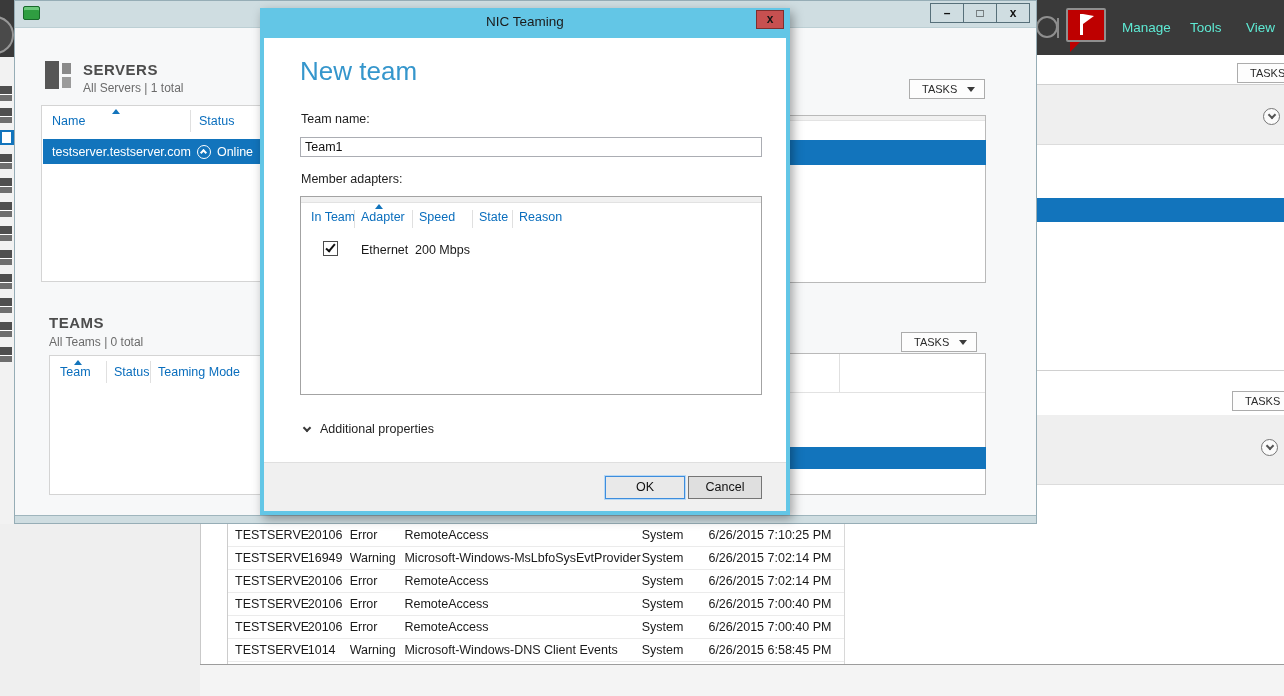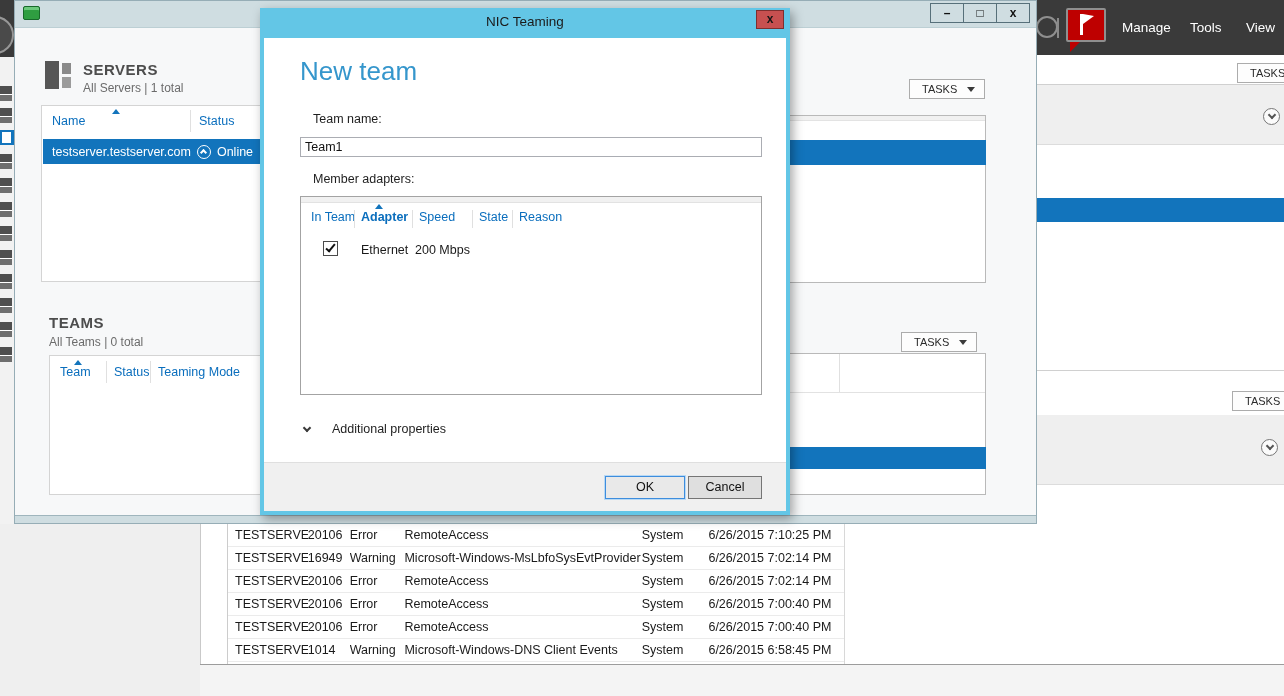--- a/index.html
+++ b/index.html
@@ -10,21 +10,21 @@
 
   
   .sm-topbar { left:0; top:0; width:1284px; height:55px; background:#3A3A3A; }
   .sm-refresh { left:1036px; top:16px; width:22px; height:22px; border:2px solid #8f8f8f; border-radius:50%; }
   .sm-sep { left:1057px; top:18px; width:2px; height:20px; background:#8a8a8a; }
   .flag-wrap { left:1066px; top:6px; width:44px; height:44px; }
   .flag-body { position:absolute; left:0; top:2px; width:40px; height:34px; background:#BE0000; border:2px solid #8f8f8f; border-radius:2px; }
   .flag-tail { position:absolute; left:4px; top:36px; width:0; height:0; border-left:10px solid #BE0000; border-bottom:10px solid transparent; }
   .flag-pole { position:absolute; left:14px; top:8px; width:3px; height:21px; background:#fff; }
   .flag-pennant { position:absolute; left:17px; top:8px; width:11px; height:10px; background:#fff; clip-path:polygon(0 0,100% 20%,0 100%); }
-  .sm-menu-item { top:0; height:37px; line-height:55px; color:#ffffff; font-size:13.5px; cursor:default; }
+  .sm-menu-item { top:0; height:37px; line-height:55px; color:#5eead4; font-size:13.5px; cursor:default; }
   .m-manage { left:1122px; } .m-tools { left:1190px; } .m-view { left:1246px; }
 
   .tasks-btn { height:20px; background:#fdfdfd; border:1px solid #ACACAC; font-size:11px; color:#2b2b2b;
                display:flex; align-items:center; padding:0 8px 0 12px; gap:10px; }
   .tri-down { width:0; height:0; border-left:4px solid transparent; border-right:4px solid transparent; border-top:5px solid #3a3a3a; }
   .sm-tasks1 { left:1237px; top:63px; width:70px; }
   .sm-tasks2 { left:1232px; top:391px; width:70px; }
   .sm-hline { height:1px; background:#d0d0d0; }
   .sm-band { background:#EFEFEF; border-bottom:1px solid #dcdcdc; }
   .chev-circle { width:17px; height:17px; border:1px solid #767676; border-radius:50%; background:#fbfbfb; display:flex; align-items:center; justify-content:center; }
@@ -68,21 +68,21 @@
   .sel-row { background:#1274BC; color:#fff; font-size:12.5px; display:flex; align-items:center; }
   .online-circ { width:14px; height:14px; border:1.5px solid #fff; border-radius:50%; display:inline-flex; align-items:center; justify-content:center; }
   .up-arrow { width:5px; height:5px; border-left:2px solid #fff; border-top:2px solid #fff; transform:rotate(45deg); margin-top:2px; }
 
   
   .dlg { left:260px; top:8px; width:530px; height:507px; background:#63C6E6; box-shadow:3px 4px 10px rgba(0,0,0,0.35); }
   .dlg-title { left:0; top:0; width:100%; height:30px; text-align:center; line-height:28px; font-size:13.5px; color:#1b1b1b; }
   .dlg-close { right:6px; top:2px; width:28px; height:19px; background:#C75050; border:1px solid #7d2f2f; color:#161616; font-weight:bold; font-size:12px; text-align:center; line-height:17px; }
   .dlg-body { left:4px; top:30px; width:522px; height:473px; background:#fff; overflow:hidden; }
   .dlg-heading { left:36px; top:18px; font-size:26px; font-weight:300; color:#3596CC; }
-  .dlg-label { font-size:12.5px; color:#1e1e1e;margin-left:12px; }
+  .dlg-label { font-size:12.5px; color:#1e1e1e; }
   .dlg-input { left:36px; top:99px; width:462px; height:20px; border:1px solid #ABADB3; font-size:12.5px; color:#111; padding:0 4px; font-family:inherit; background:#fff; }
   .ad-box { left:36px; top:158px; width:462px; height:199px; border:1px solid #A3A3A3; background:#fff; }
   .ad-topstrip { left:0; top:0; width:100%; height:6px; background:#F1F1F1; border-bottom:1px solid #e2e2e2; }
   .ad-head { top:13px; height:20px; }
   .ad-vsep { top:13px; height:18px; }
   .checkbox { left:22px; top:44px; width:15px; height:15px; border:1px solid #4a4a4a; background:#fff; display:flex; align-items:center; justify-content:center; }
   .checkmark { width:5px; height:10px; border-right:2px solid #111; border-bottom:2px solid #111; transform:rotate(40deg); margin-top:-3px; }
   .ad-cell { top:46px; font-size:12.5px; color:#1a1a1a; }
   .addprops { left:40px; top:384px; display:flex; align-items:center; gap:10px; }
   .dlg-footer { left:0; top:424px; width:522px; height:49px; background:#F0F0F0; border-top:1px solid #DFDFDF; }
@@ -276,21 +276,21 @@
       <div class="abs dlg-label" style="left:37px; top:74px;">Team name:</div>
       <input class="abs dlg-input" value="Team1" style="">
 
       <div class="abs dlg-label" style="left:37px; top:134px;">Member adapters:</div>
 
       <div class="abs ad-box">
         <div class="abs ad-topstrip"></div>
         <div class="abs tri-up" style="left:74px; top:7px;"></div>
         <div class="abs col-head ad-head" style="left:10px;">In Team</div>
         <div class="abs vsep ad-vsep" style="left:53px;"></div>
-        <div class="abs col-head ad-head" style="left:60px;font-weight:bold;">Adapter</div>
+        <div class="abs col-head ad-head" style="left:60px;">Adapter</div>
         <div class="abs vsep ad-vsep" style="left:111px;"></div>
         <div class="abs col-head ad-head" style="left:118px;">Speed</div>
         <div class="abs vsep ad-vsep" style="left:171px;"></div>
         <div class="abs col-head ad-head" style="left:178px;">State</div>
         <div class="abs vsep ad-vsep" style="left:211px;"></div>
         <div class="abs col-head ad-head" style="left:218px;">Reason</div>
 
         <div class="abs checkbox">
           <div class="checkmark"></div>
         </div>

